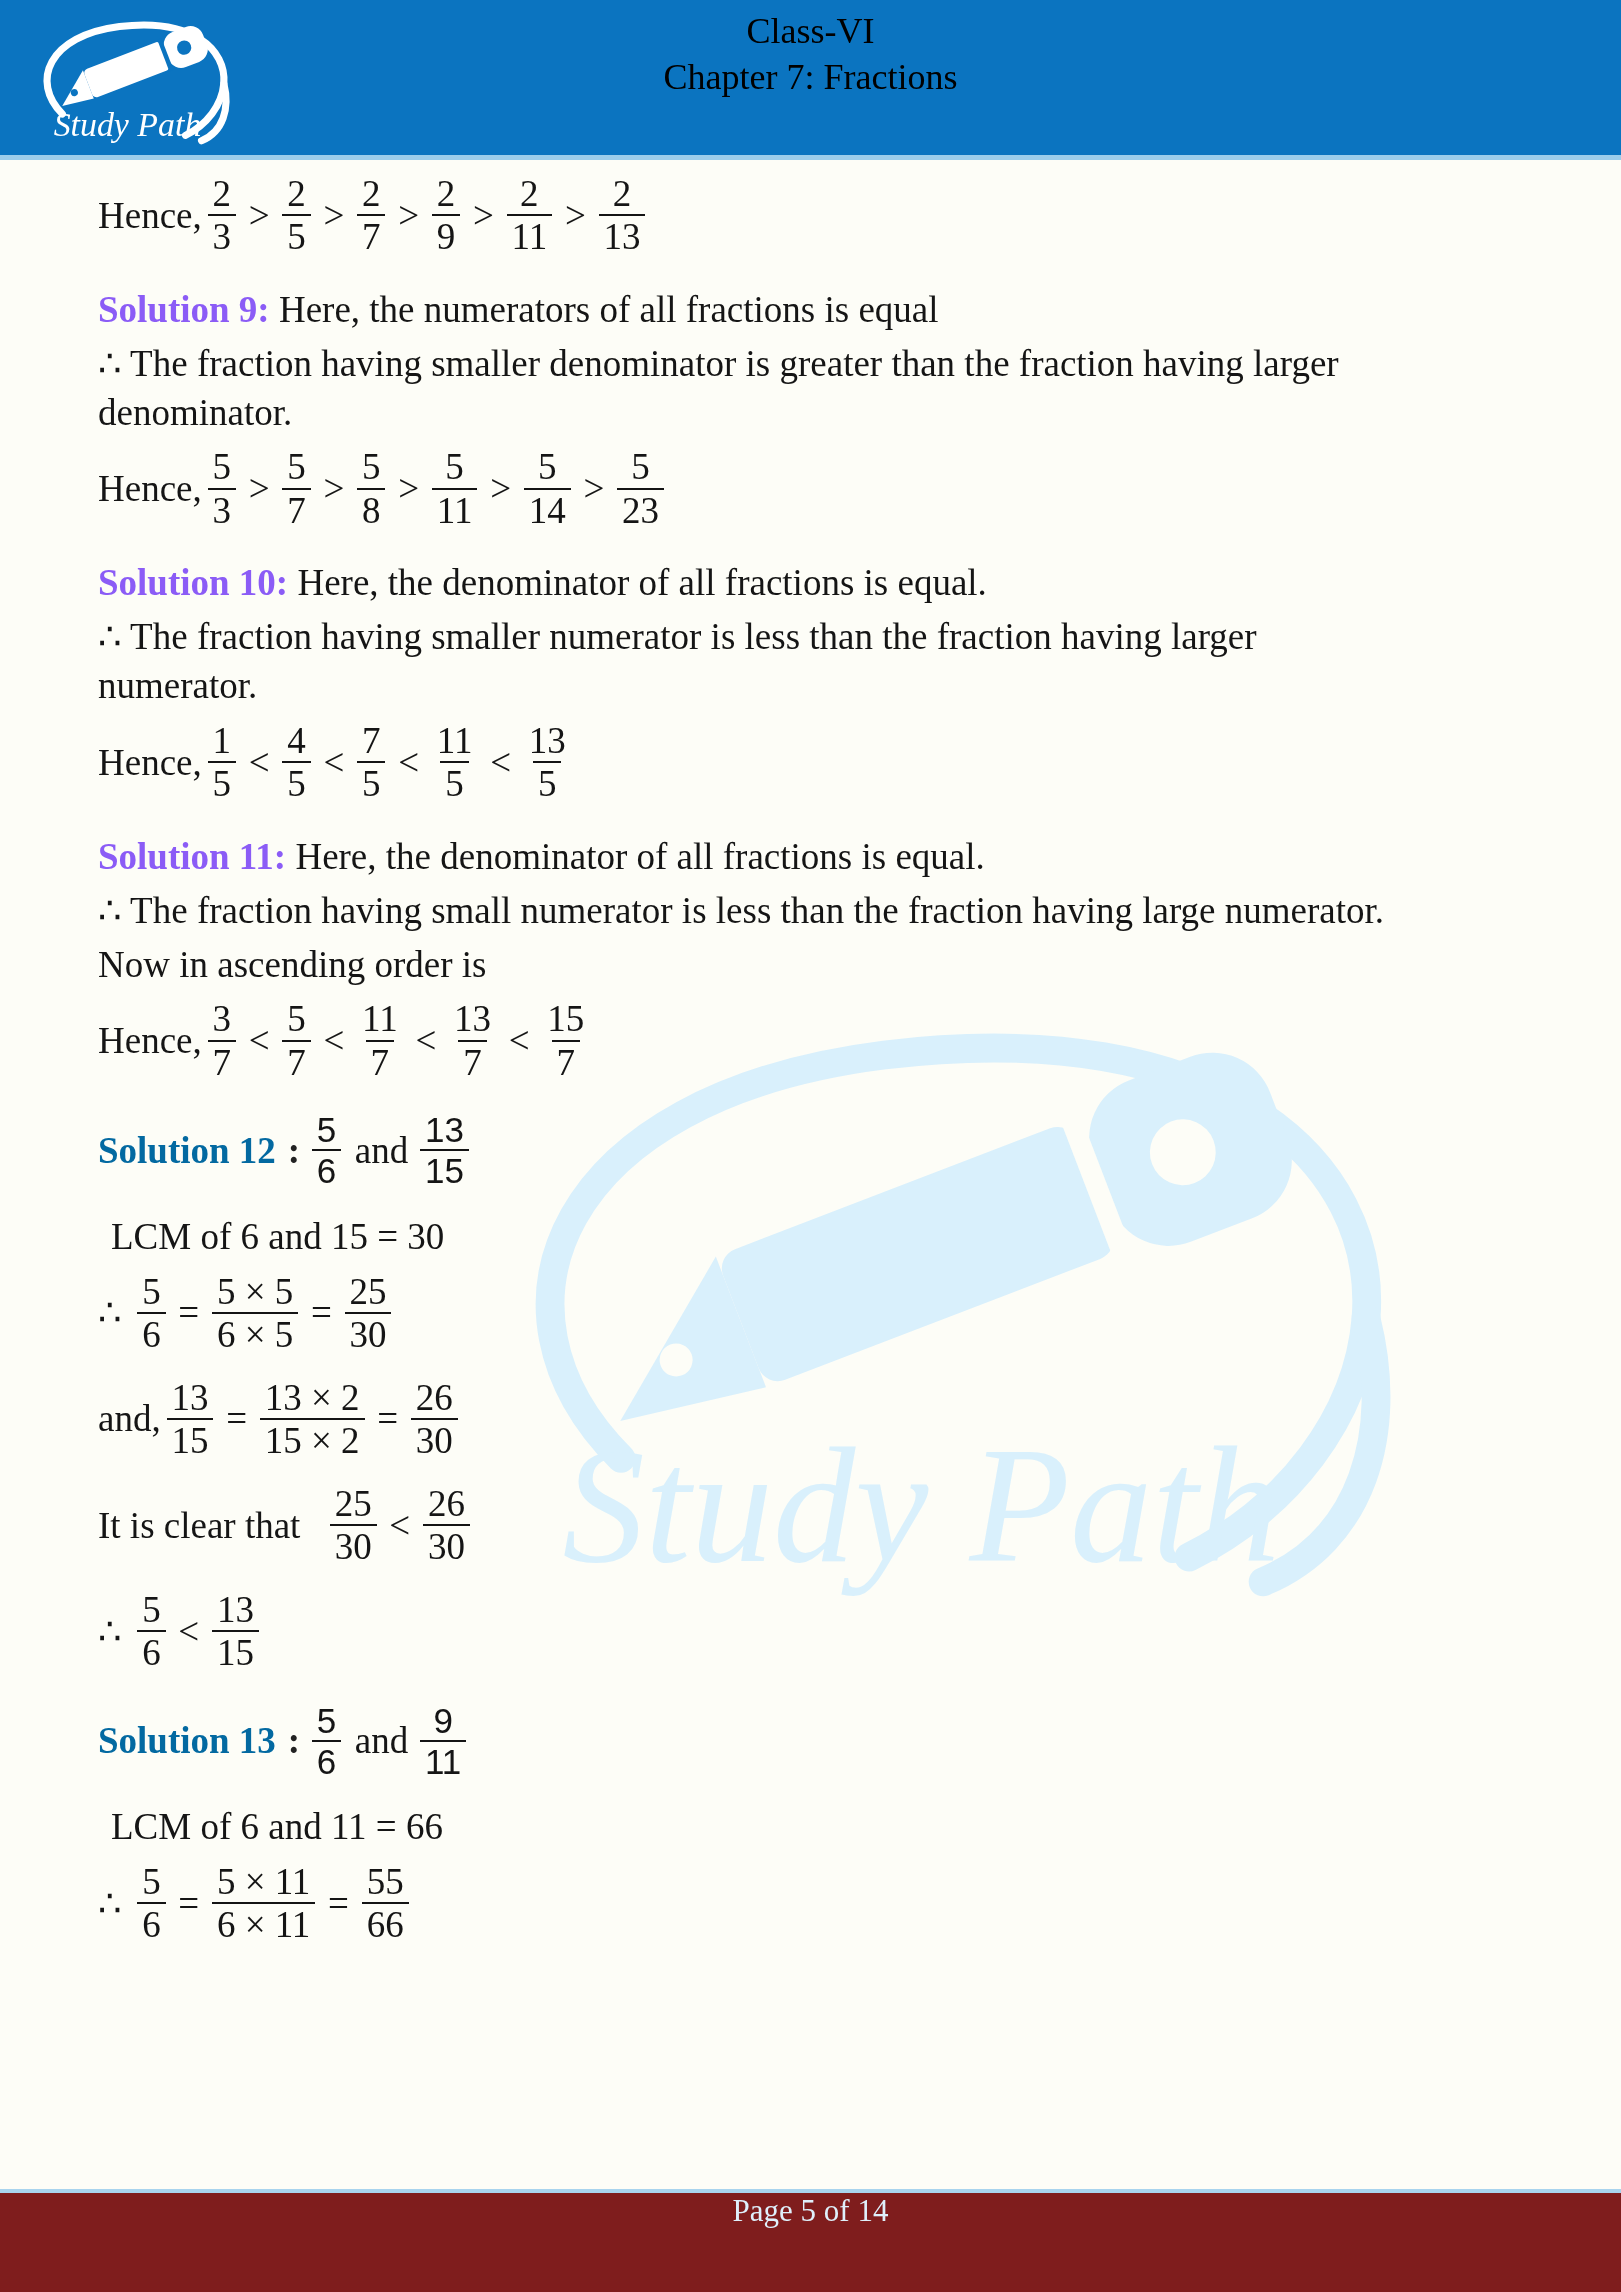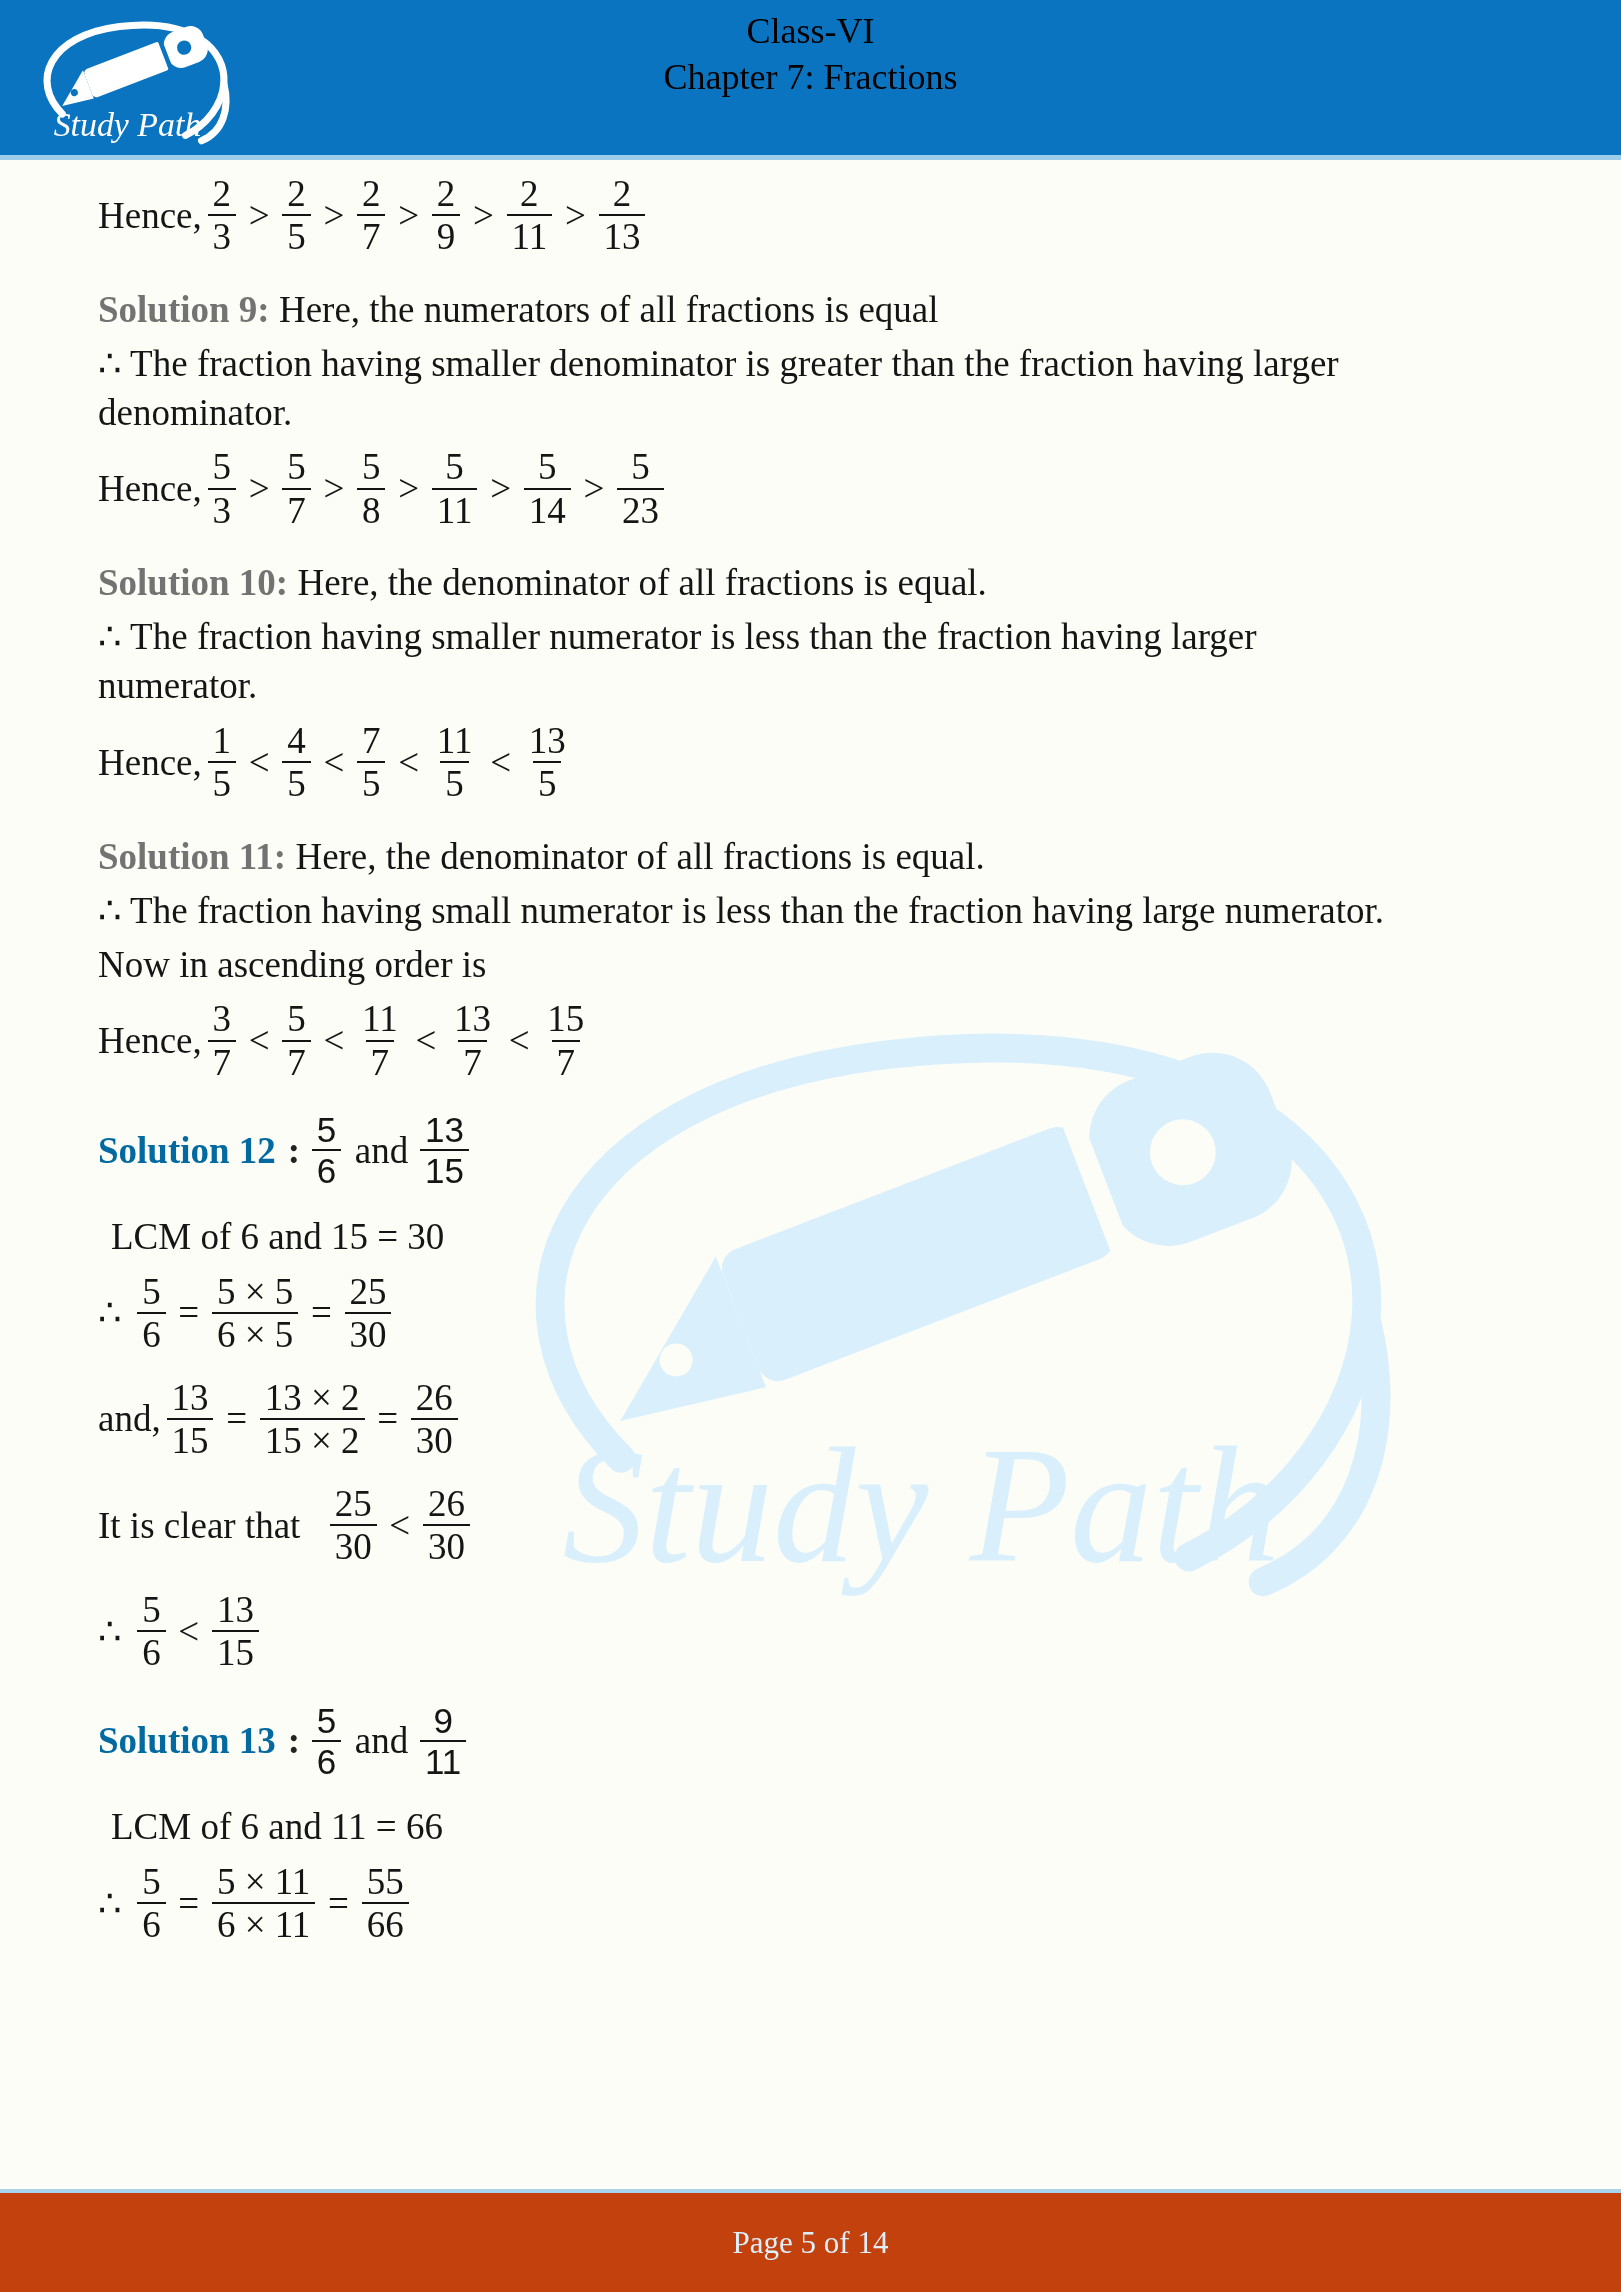--- a/index.html
+++ b/index.html
@@ -14,40 +14,40 @@
           color:#000000;font-size:36px;line-height:46px;}
 
   
   .watermark{position:absolute;left:407px;top:956px;width:1029px;height:659px;z-index:0;}
 
   
   .content{position:absolute;left:98px;top:169px;width:1431px;z-index:1;}
   .para{margin:4.9px 0;font-size:37px;line-height:49px;}
   .para.sec{margin-top:27.4px;}
   .para.indent{margin-left:13px;}
-  .green{color:#737373;font-weight:bold;}
+  .green{color:#8b5cf6;font-weight:bold;}
   .green2{color:#0369a1;font-weight:bold;}
   .plain{color:#222222;font-weight:bold;}
 
   .mathline{display:flex;align-items:center;gap:11.8px;font-size:37px;margin:9.8px 0 21.6px 0;}
   .mathline.sec{margin-top:27.4px;}
   .mathline:first-child{margin-top:3.9px;}
   .frac{display:inline-flex;flex-direction:column;align-items:center;line-height:1.06;}
   .frac .num,.frac .den{padding:1px 4.9px;white-space:nowrap;}
   .frac .den{border-top:2.9px solid #141414;}
   .frac.sans{font-family:"Liberation Sans",sans-serif;font-size:35px;}
   .op{padding:0 1px;}
   .lead{margin-right:-5.9px;white-space:nowrap;}
   .tf{margin-right:3.9px;}
   .andword{margin:0 0 0 2px;}
   .widegap{margin-right:17.6px;white-space:nowrap;}
 
   
-  .footer{position:absolute;left:0;bottom:0;width:100%;height:100px;background:#c2410c;
-          border-top:4.9px solid #a9d4ee;display:flex;align-items:center;justify-content:center;
+  .footer{position:absolute;left:0;bottom:0;width:100%;height:100px;background:#7f1d1d;
+          border-top:4.9px solid #a9d4ee;display:flex;justify-content:center;
           color:#dff0fb;font-size:31px;}
 </style>
 </head>
 <body>
 
 <div class="page">
 
   <div class="header">
     <svg class="logo" viewBox="0 0 250 160">
       <path d="M52,122 C16,86 36,34 116,24 C198,14 236,50 233,88 C231,112 214,134 190,146" fill="none" stroke="#ffffff" stroke-width="8" stroke-linecap="round"></path>

